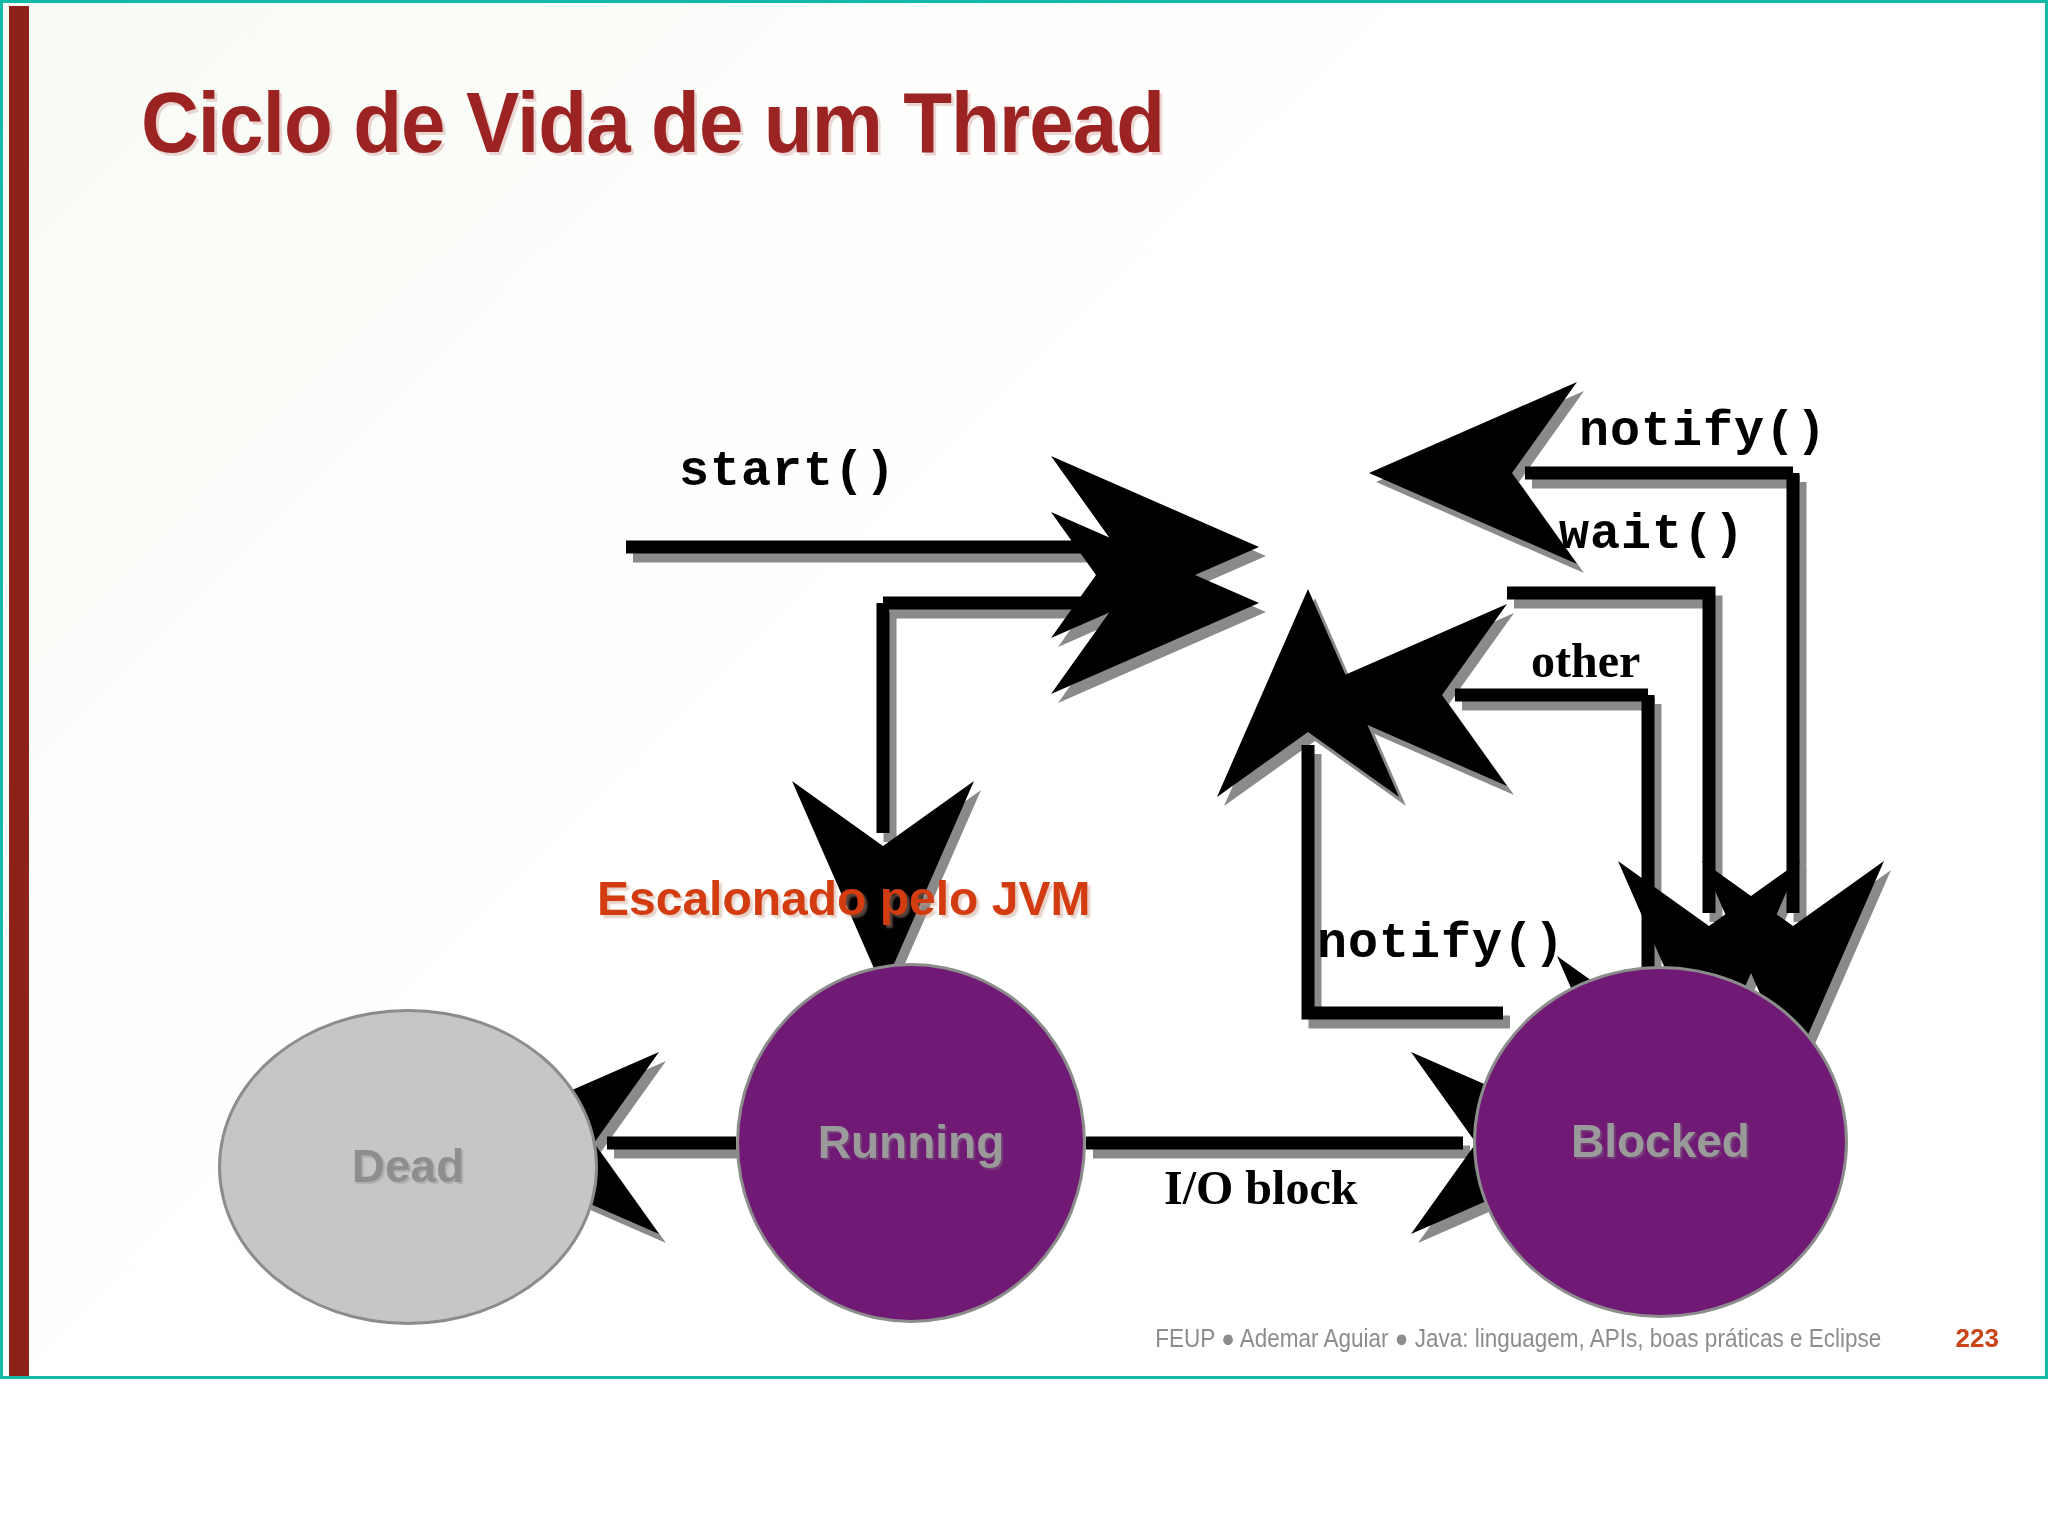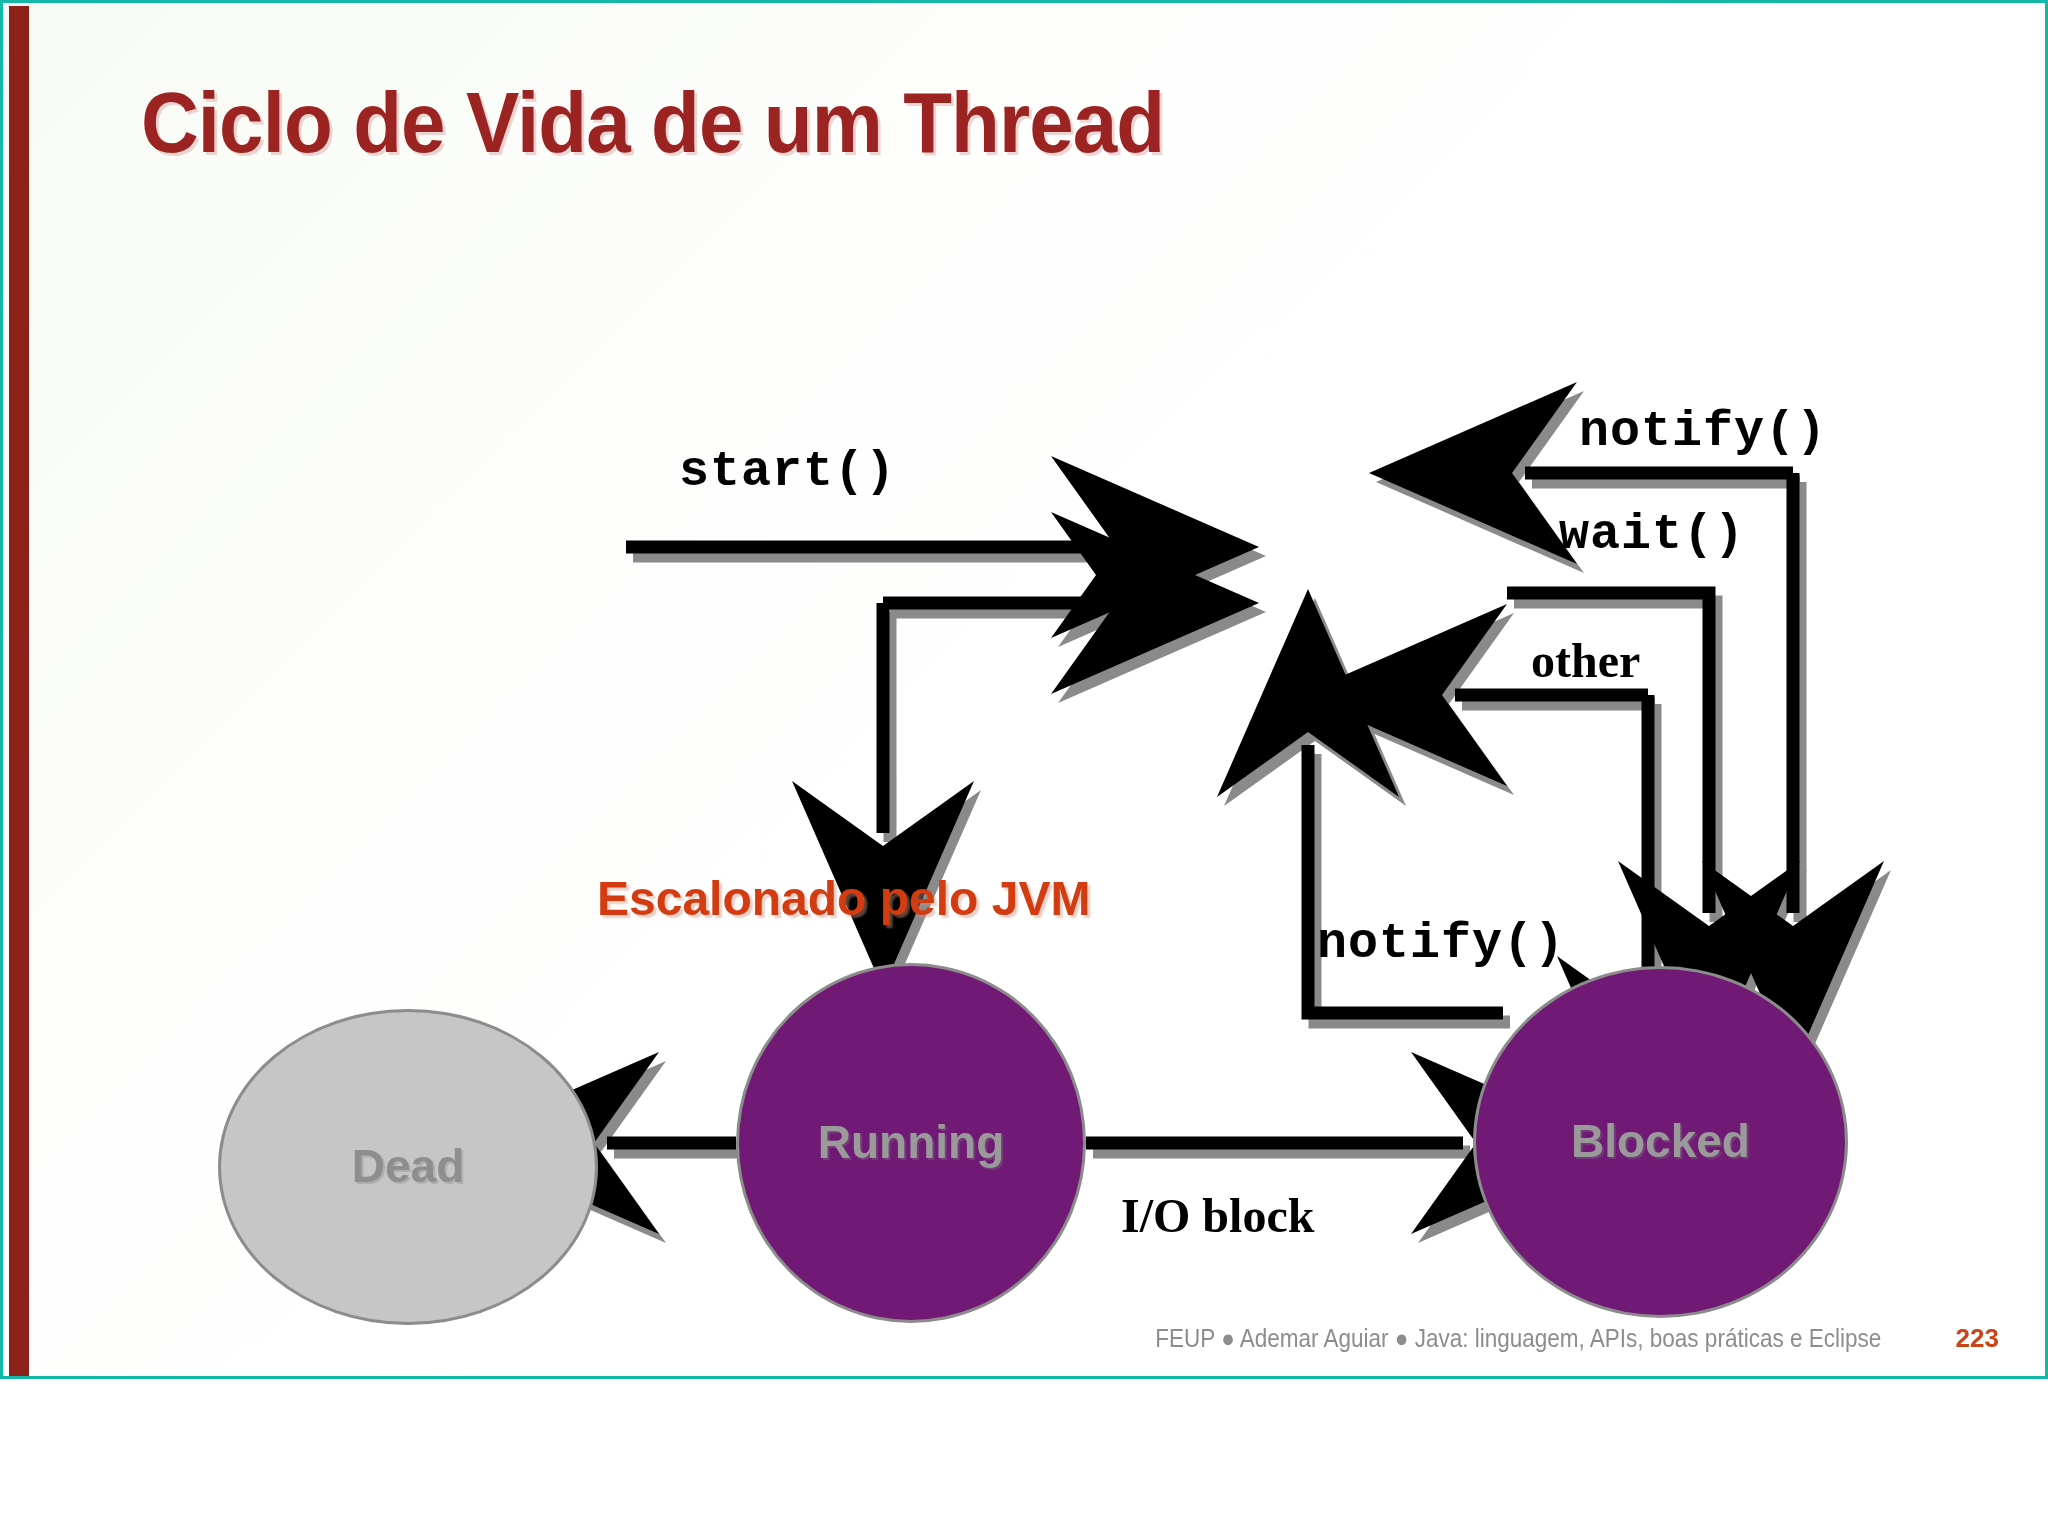--- a/index.html
+++ b/index.html
@@ -76,21 +76,21 @@
     white-space:nowrap;
   }
   .mono{ font-family:"Liberation Mono","DejaVu Sans Mono",monospace; font-weight:bold; font-size:50px; letter-spacing:1px;}
   .sans{ font-family:Liberation Serif, serif; font-weight:bold; font-size:48px;}
 
   .lbl-start  { left:676px;  top:440px; }
   .lbl-sleep  { left:1576px; top:400px; }
   .lbl-wait   { left:1556px; top:503px; }
   .lbl-other  { left:1528px; top:630px; }
   .lbl-notify { left:1314px; top:912px; }
-  .lbl-io     { left:1118px; top:1157px;margin-top:28px;}
+  .lbl-io     { left:1161px; top:1157px;}
   .lbl-sched  {
     left:594px; top:868px;
     font-family:Liberation Sans, sans-serif;
     font-weight:bold; font-size:48px;
     color:#D33C11;
     text-shadow:3px 3px 2px rgba(200,150,130,0.45);
   }
 
   
   .footer{

